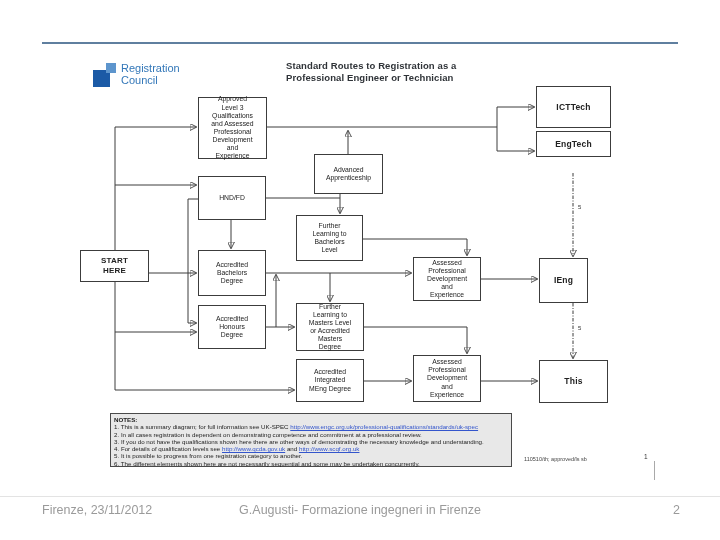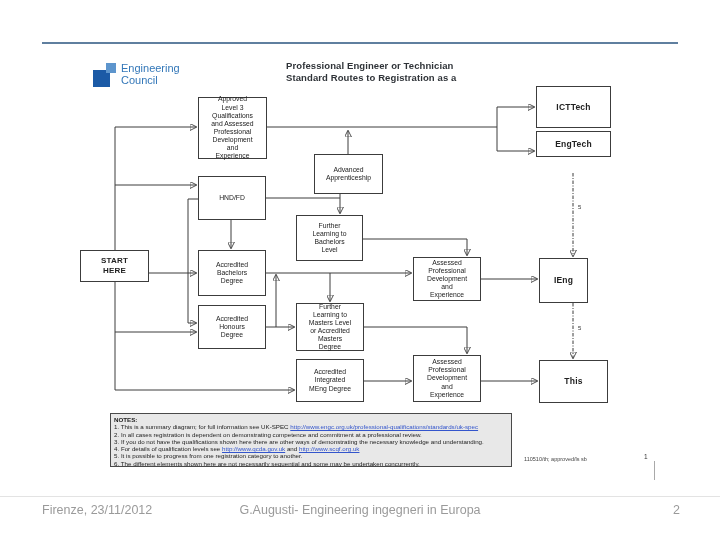--- a/index.html
+++ b/index.html
@@ -53,28 +53,28 @@
 <body>
 
 <div class="slide">
 
   <div class="top-rule"></div>
 
   <div>
     <div class="logo-sq-big"></div>
     <div class="logo-sq-small"></div>
     <div class="logo-text">
-      <div>Engineering</div>
+      <div>Registration</div>
       <div>Council</div>
     </div>
   </div>
 
   <div class="title">
+    <div>Standard Routes to Registration as a</div>
     <div>Professional Engineer or Technician</div>
-    <div>Standard Routes to Registration as a</div>
   </div>
 
   <svg class="connectors" viewBox="0 0 720 540">
     <defs>
       <marker id="arr" viewBox="0 0 8 8" refX="7" refY="4" markerWidth="7" markerHeight="7" orient="auto">
         <path d="M0,0 L8,4 L0,8 Z" fill="#3c3c3c" stroke="none"></path>
       </marker>
     </defs>
     <g>
       <path d="M115 127 V390"></path>
@@ -137,16 +137,16 @@
     <div>5. It is possible to progress from one registration category to another.</div>
     <div>6. The different elements shown here are not necessarily sequential and some may be undertaken concurrently.</div>
   </div>
 
   <div class="ref-text">110510/th; approved/ls sb</div>
   <div class="page-marker">1</div>
   <div class="edge-artifact"></div>
 
   <div class="footer-rule"></div>
   <div class="footer-left">Firenze, 23/11/2012</div>
-  <div class="footer-center">G.Augusti- Engineering ingegneri in Europa</div>
+  <div class="footer-center">G.Augusti- Formazione ingegneri in Firenze</div>
   <div class="footer-right">2</div>
 
 </div>
 
 </body></html>

